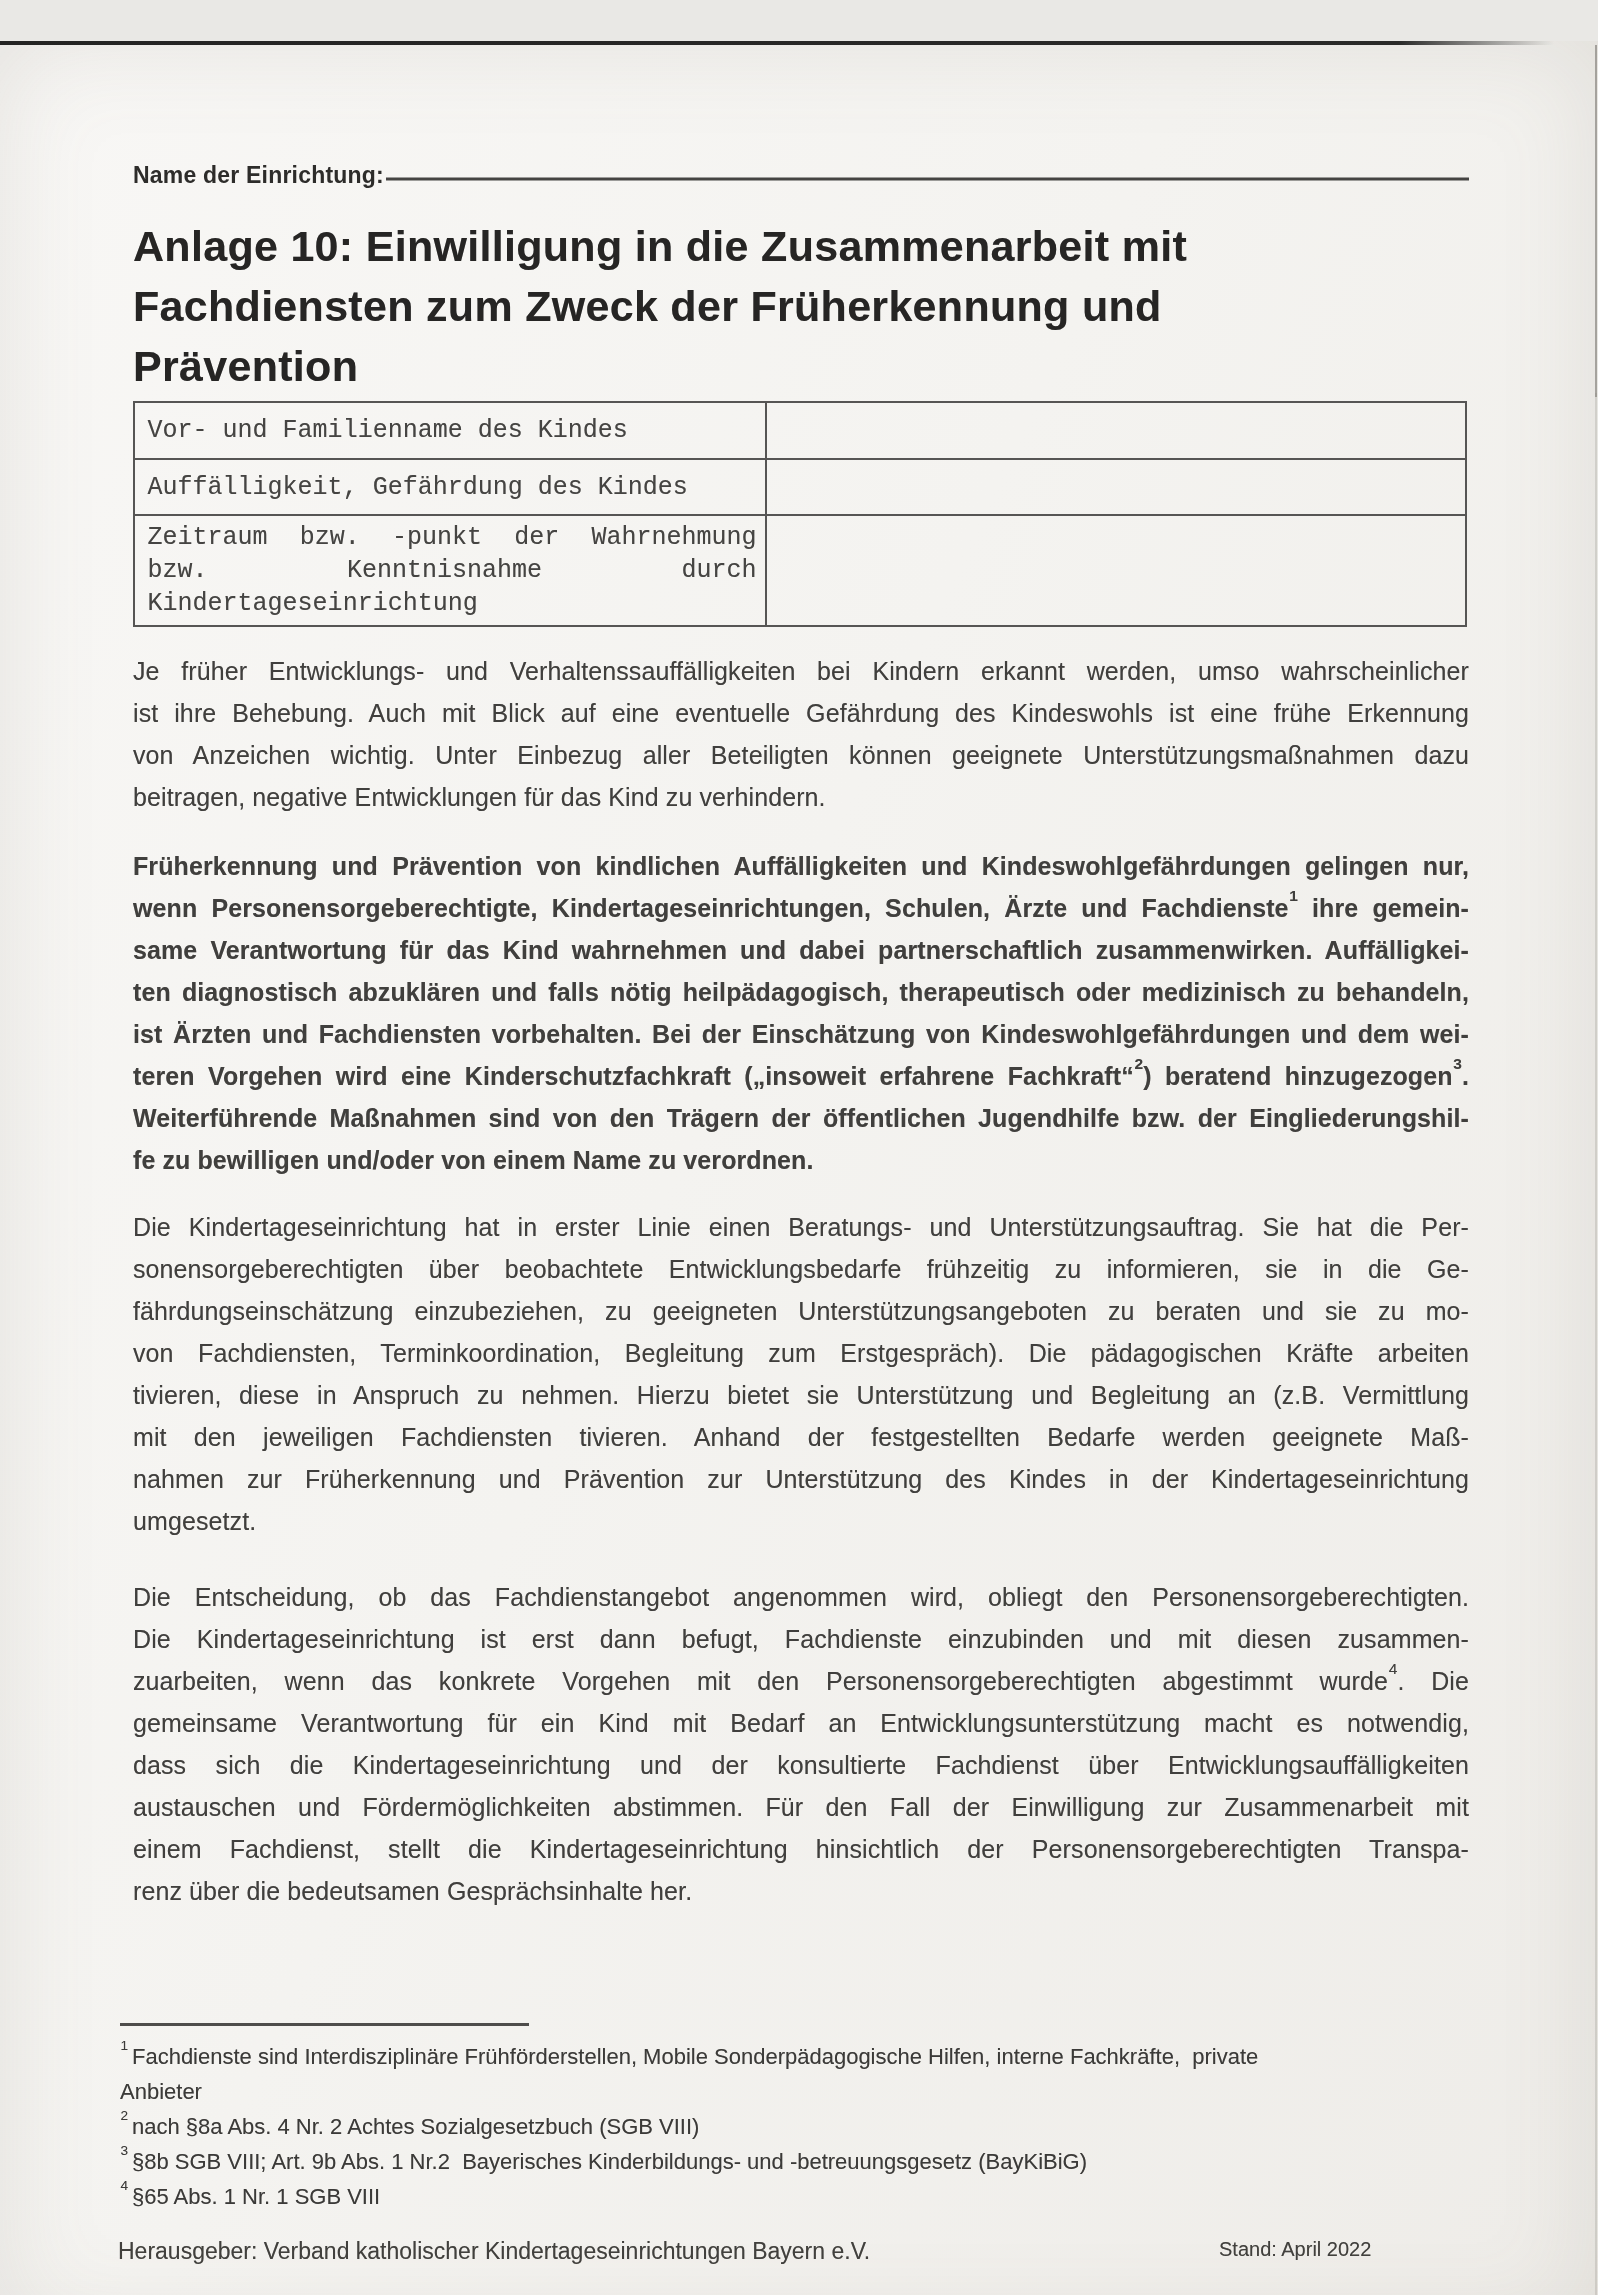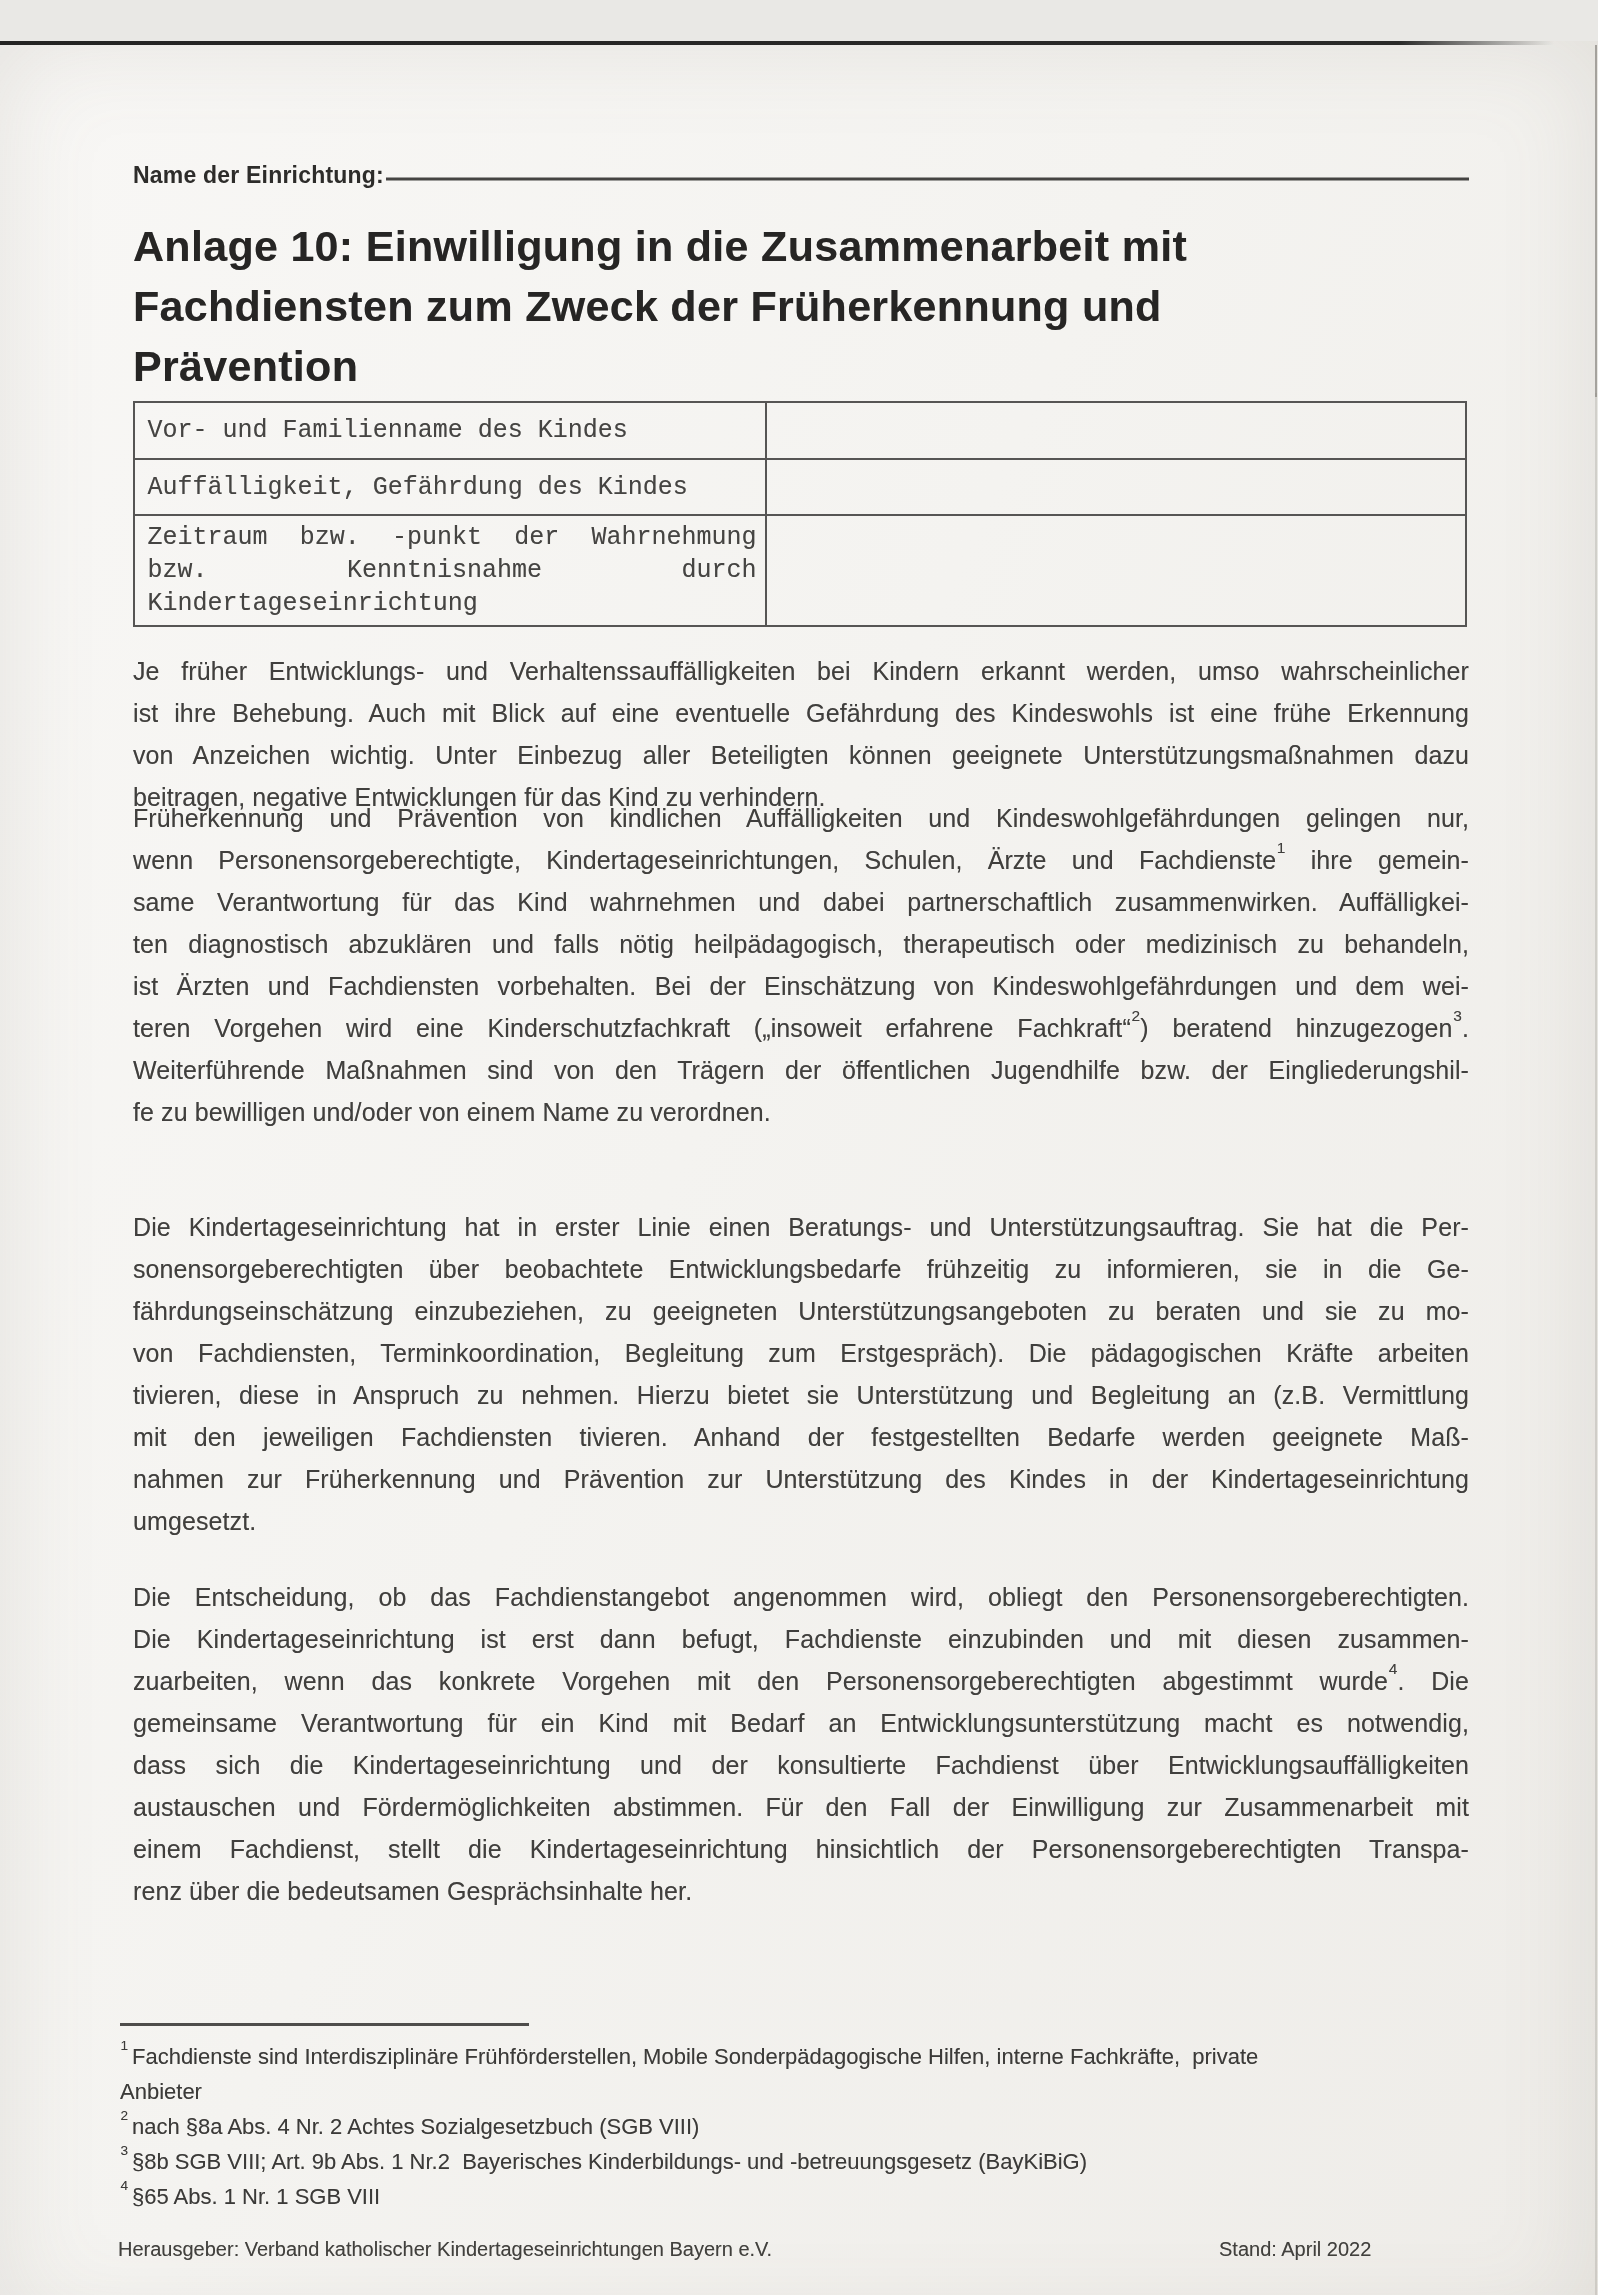--- a/index.html
+++ b/index.html
@@ -27,35 +27,35 @@
   table.info-table td{border:2.5px solid #565554;vertical-align:middle;
     font-size:25px;color:#454442;padding:5px 8.8px 5px 12.6px;
     text-shadow:0 0 0.6px rgba(60,60,60,0.3);}
   table.info-table .label-cell{width:609px;text-align:justify;line-height:33px;font-family:Liberation Mono, monospace;}
   table.info-table tr:nth-child(1) td{height:45px;}
   table.info-table tr:nth-child(2) td{height:44px;}
   table.info-table tr:nth-child(3) td{height:75px;}
 
   .body-copy{position:absolute;left:133px;top:0;width:1336px;}
   .para{position:absolute;left:0;width:1336px;}
-  .para.p0{top:609px;} .para.p1{top:756px;} .para.p2{top:1165px;} .para.p3{top:1535px;}
+  .para.p0{top:609px;} .para.p1{top:804px;font-weight:bold;} .para.p2{top:1165px;} .para.p3{top:1535px;}
   .line{height:42px;line-height:42px;font-size:25px;color:#403f3d;
     text-align:justify;text-align-last:justify;white-space:normal;
     text-shadow:0 0 0.6px rgba(64,63,61,0.4);letter-spacing:0.1px;}
   .line.last{text-align-last:left;}
   sup{font-size:0.62em;line-height:0;position:relative;top:-0.45em;margin-left:0.6px;}
 
   .footnote-rule{position:absolute;left:120px;top:1982px;width:409px;height:3.1px;background:#4e4d4b;}
   .footnotes{position:absolute;left:120px;top:1998px;width:1359px;}
   .fn{font-size:22px;line-height:35px;color:#3b3a38;white-space:pre-wrap;
     text-shadow:0 0 0.6px rgba(59,58,56,0.35);}
   .fn sup{top:-0.4em;margin-right:3.8px;}
   .fn .fn-cont{white-space:pre-wrap;}
 
-  .footer-publisher{position:absolute;left:118px;top:2197px;font-size:20px;color:#41403d;
+  .footer-publisher{position:absolute;left:118px;top:2197px;font-size:23px;color:#41403d;
     text-shadow:0 0 0.6px rgba(65,64,61,0.35);}
   .footer-date{position:absolute;left:1219px;top:2197px;font-size:20px;color:#41403d;
     text-shadow:0 0 0.6px rgba(65,64,61,0.35);}
 </style>
 </head>
 <body>
 
 <div class="page">
   <div class="scan-top-edge"></div>
   <div class="scan-right-edge"></div>

